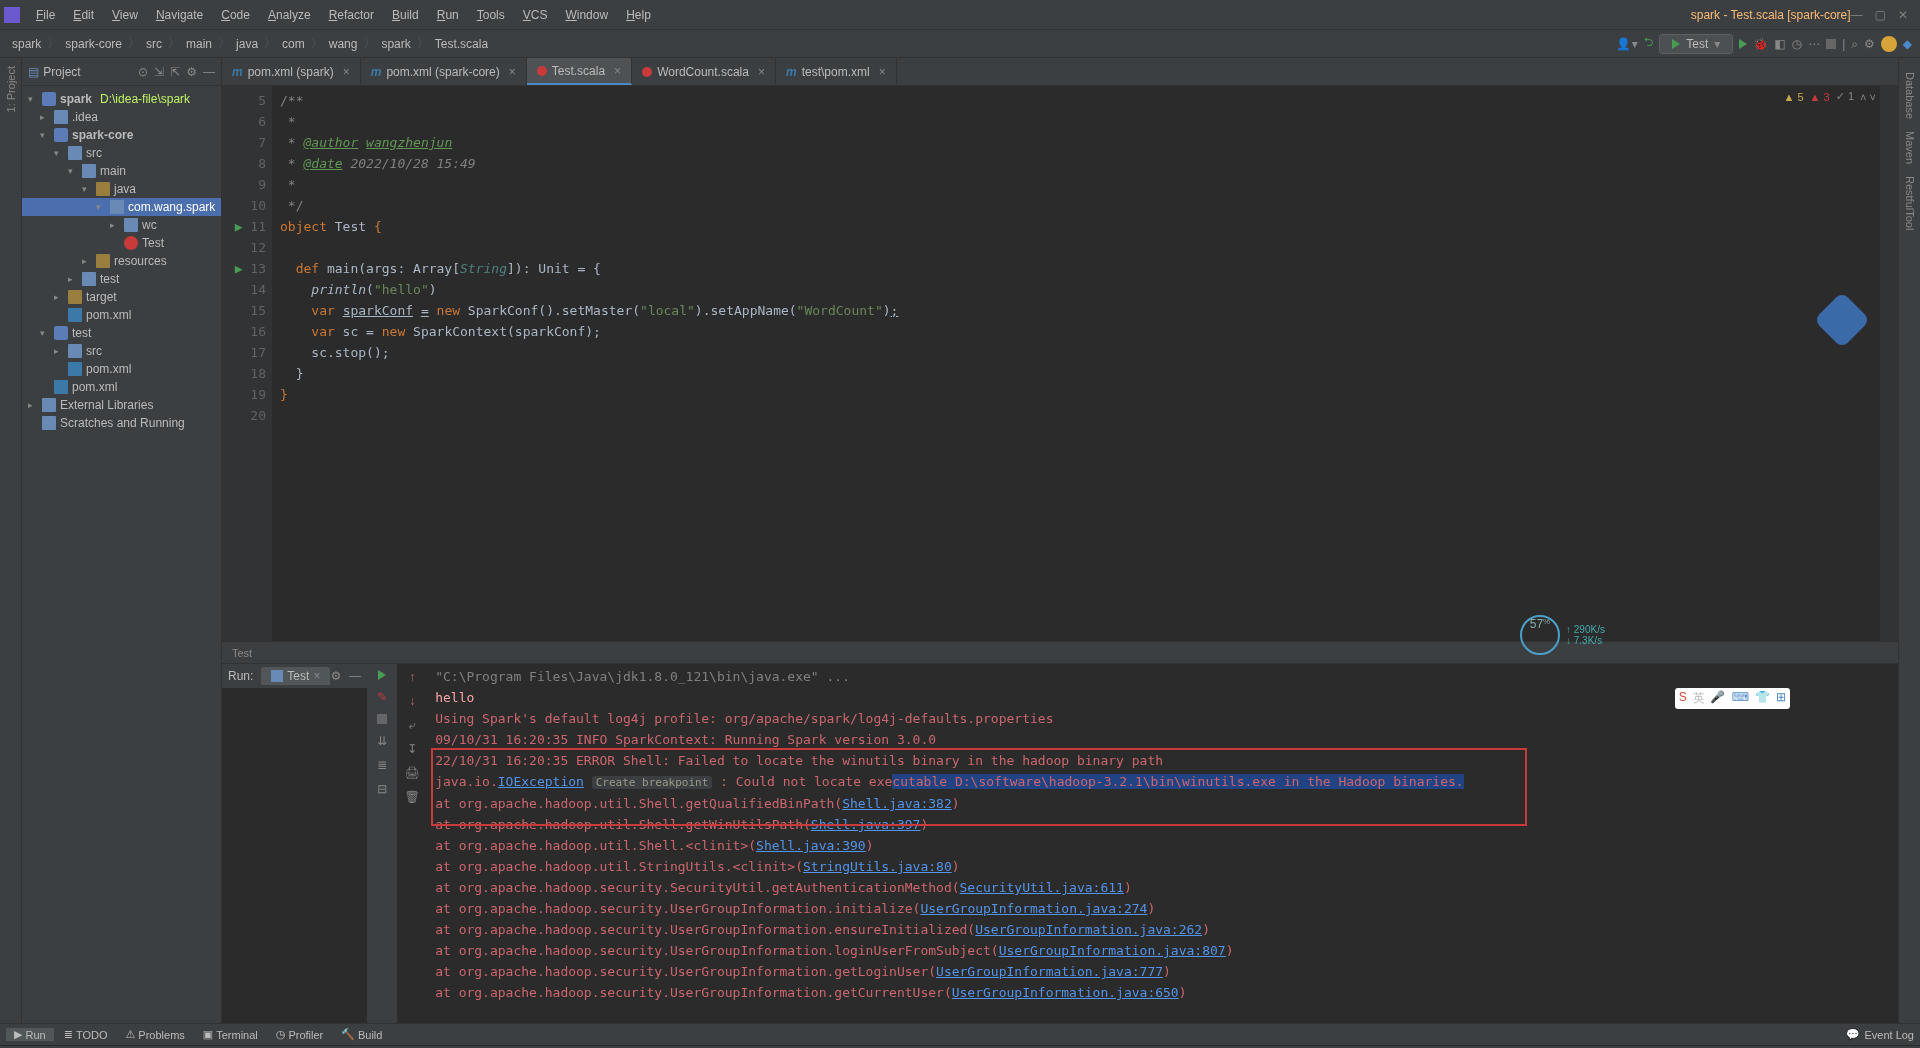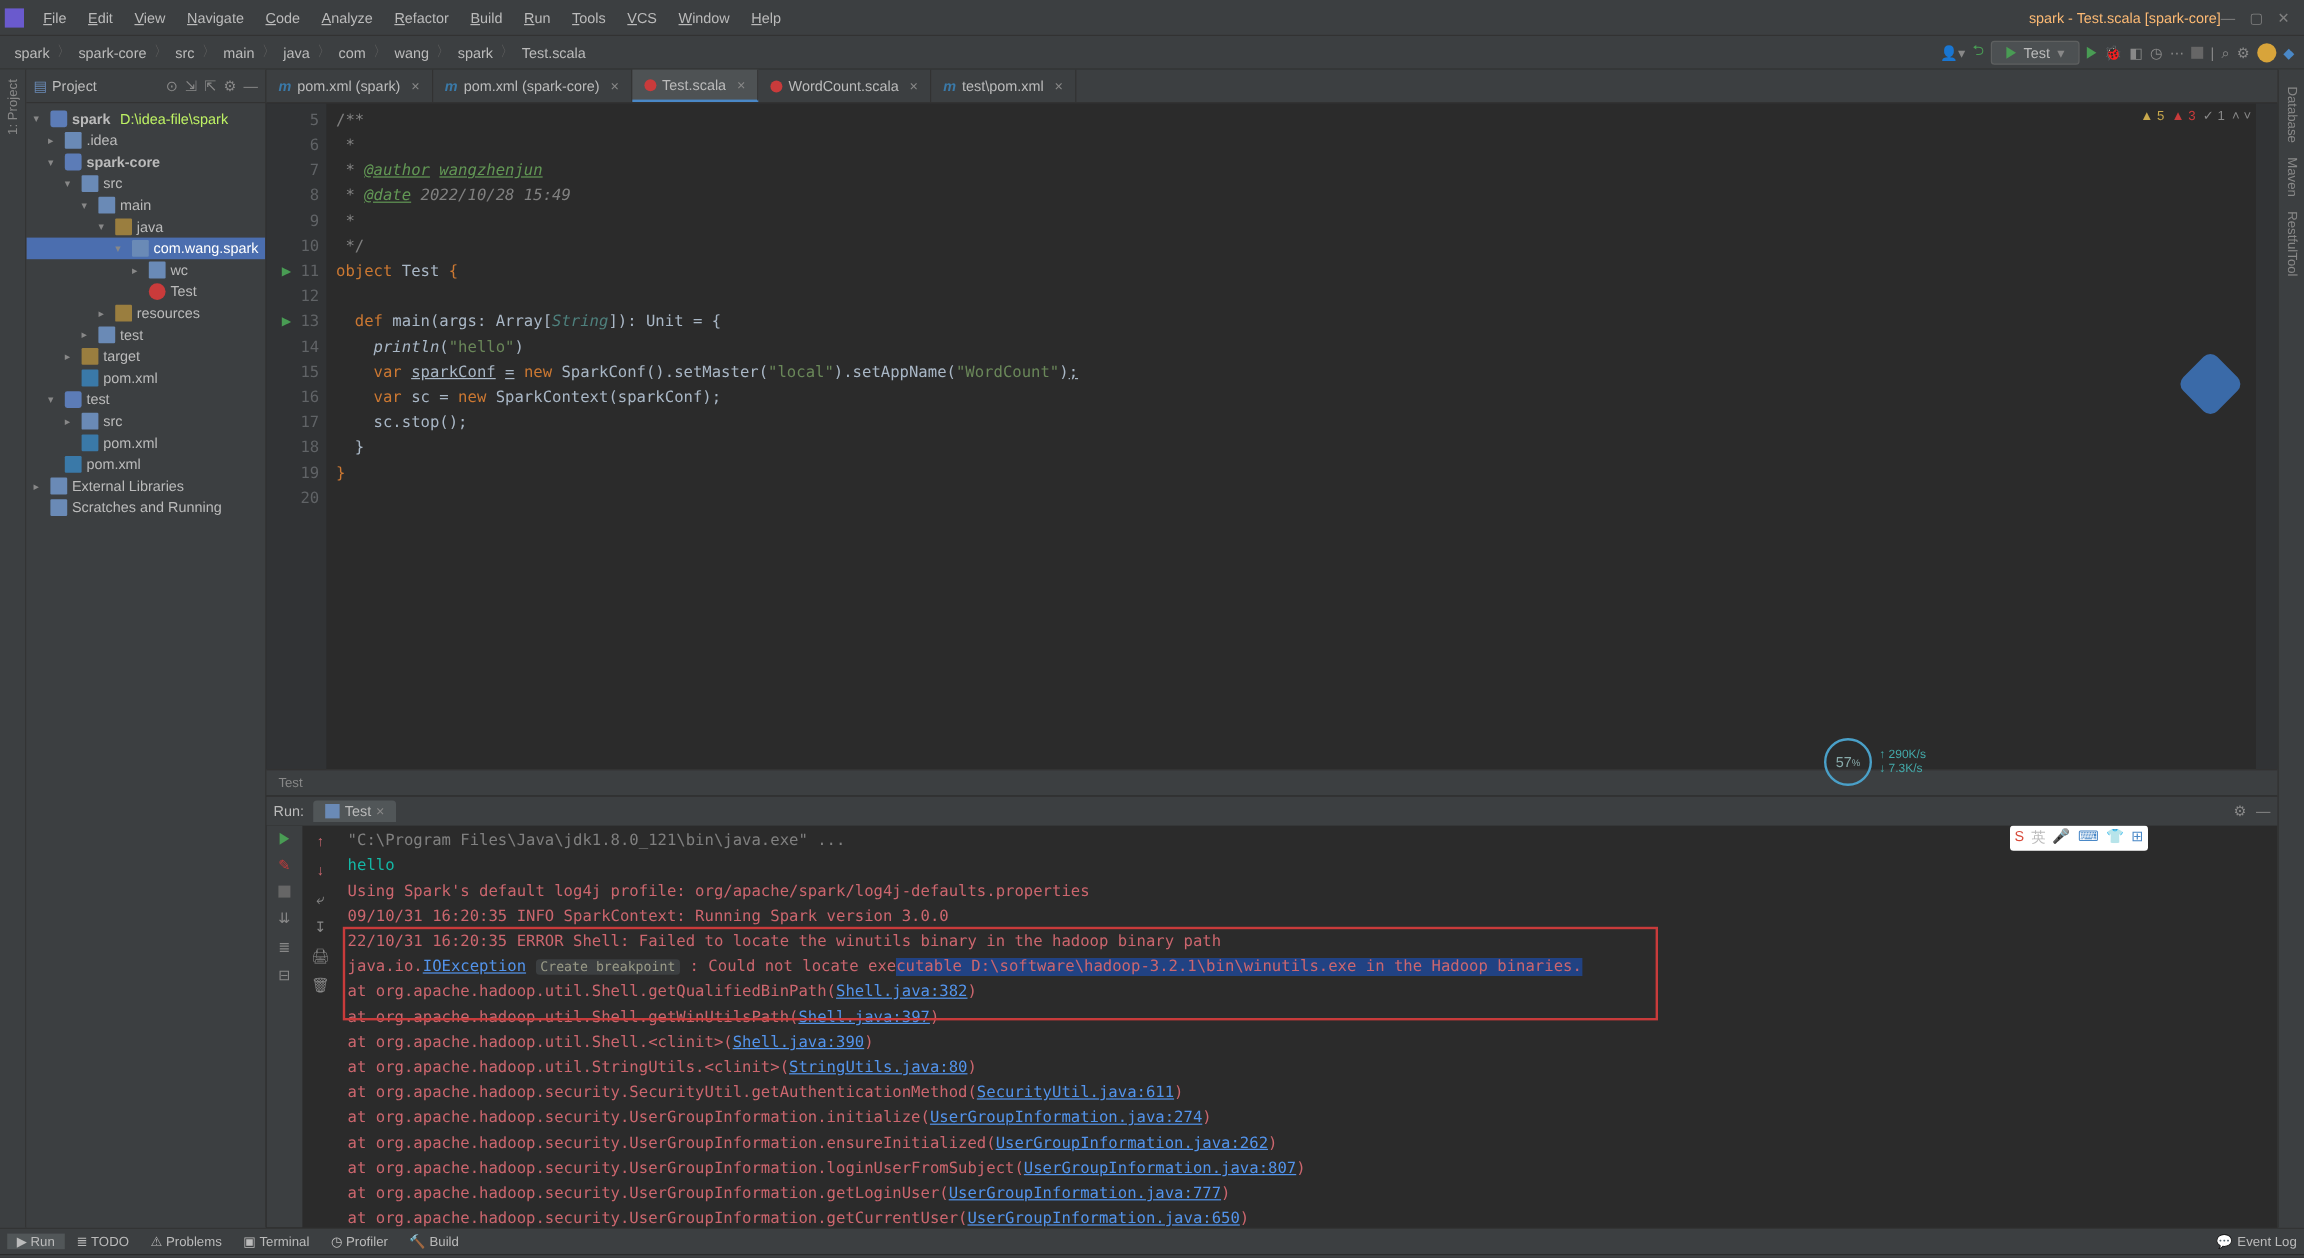--- a/index.html
+++ b/index.html
@@ -46,44 +46,44 @@
     .gutter { width: 50px; background: #313335; text-align: right; padding: 4px 6px 4px 0; color: #606366; font-family: "Consolas", monospace; font-size: 13px; line-height: 21px; }
     .code { flex: 1; padding: 4px 8px; font-family: "Consolas", monospace; font-size: 13px; line-height: 21px; white-space: pre; overflow: auto; color: #a9b7c6; }
     .tok-comment { color: #808080; }
     .tok-doctag { color: #629755; text-decoration: underline; font-style: italic; }
     .tok-kw { color: #cc7832; }
     .tok-str { color: #6a8759; }
     .tok-type { color: #4e807d; font-style: italic; }
     .tok-italic { font-style: italic; }
     .tok-underline { text-decoration: underline; }
     .crumbbar { height: 22px; background: #3c3f41; padding: 0 10px; display: flex; align-items: center; font-size: 11px; color: #888; border-top: 1px solid #323232; }
-    .run-panel { height: 360px; background: #2b2b2b; border-top: 1px solid #323232; display: flex; flex-direction: column; }
+    .run-panel { height: 360px; background: #2b2b2b; border-top: 1px solid #323232; display: flex; flex-direction: row; }
     .run-panel-header { height: 24px; background: #3c3f41; display: flex; align-items: center; padding: 0 6px; }
     .run-tab { background: #515658; padding: 2px 10px; border-radius: 3px 3px 0 0; display: flex; align-items: center; gap: 4px; }
     .run-body { flex: 1; display: flex; overflow: hidden; }
     .run-toolbar { width: 30px; background: #3c3f41; display: flex; flex-direction: column; align-items: center; gap: 10px; padding-top: 6px; color: #888; }
     .run-toolbar2 { width: 30px; display: flex; flex-direction: column; align-items: center; gap: 10px; padding-top: 6px; color: #888; }
     .console { flex: 1; font-family: "Consolas", monospace; font-size: 13px; line-height: 21px; padding: 2px 8px; overflow: auto; position: relative; }
     .console .line-gray { color: #808080; }
     .console .line-red { color: #cc666e; }
-    .console .line-normal { color: #14b8a6; }
+    .console .line-normal { color: #fca5a5; }
     .console a { color: #5394ec; text-decoration: underline; cursor: pointer; }
     .error-box { position: absolute; left: 4px; top: 84px; width: 1096px; height: 78px; border: 2px solid #c93b3b; pointer-events: none; }
     .highlight { background: #214283; }
     .hint-pill { background: #3c3f41; color: #999a87; padding: 0 4px; font-size: 11px; border-radius: 3px; }
     .bottom-bar { height: 22px; background: #3c3f41; display: flex; align-items: center; padding: 0 6px; border-top: 1px solid #323232; font-size: 11px; }
     .bottom-tabs { display: flex; gap: 2px; }
     .bottom-tabs .btab { padding: 0 8px; display: flex; align-items: center; gap: 3px; cursor: pointer; }
     .bottom-tabs .btab.active { background: #515658; }
     .status-bar { height: 22px; background: #3c3f41; display: flex; align-items: center; padding: 0 8px; border-top: 1px solid #2a2a2a; font-size: 11px; color: #999; }
     .editor-right { width: 18px; background: #313335; }
     .inspection-bar { position: absolute; top: 4px; right: 22px; display: flex; gap: 6px; font-size: 11px; align-items: center; }
     .badge-warn { color: #c9a94d; }
     .net-widget { position: absolute; right: 300px; top: 614px; width: 100px; height: 42px; display: flex; align-items: center; gap: 6px; color: #8aa; font-size: 10px; pointer-events: none; }
-    .net-circle { width: 40px; height: 40px; border: 2px solid #4aa0c8; border-radius: 50%; display: flex; align-items: center; justify-content: center; font-size: 12px; }
+    .net-circle { width: 40px; height: 40px; border: 2px solid #4aa0c8; border-radius: 50%; display: flex; justify-content: center; font-size: 12px; }
     .floating-icon { position: absolute; right: 58px; top: 300px; width: 40px; height: 40px; background: #3a6aa8; border-radius: 8px; transform: rotate(45deg); }
     .ime-bar { position: absolute; right: 130px; top: 688px; background: #fff; padding: 2px 4px; display: flex; gap: 6px; border-radius: 3px; }
     .ime-bar span { font-size: 12px; }
   </style>
 </head>
 <body>
 
 <div class="titlebar">
   <div class="logo"></div>
   <div class="menubar" id="menubar">

